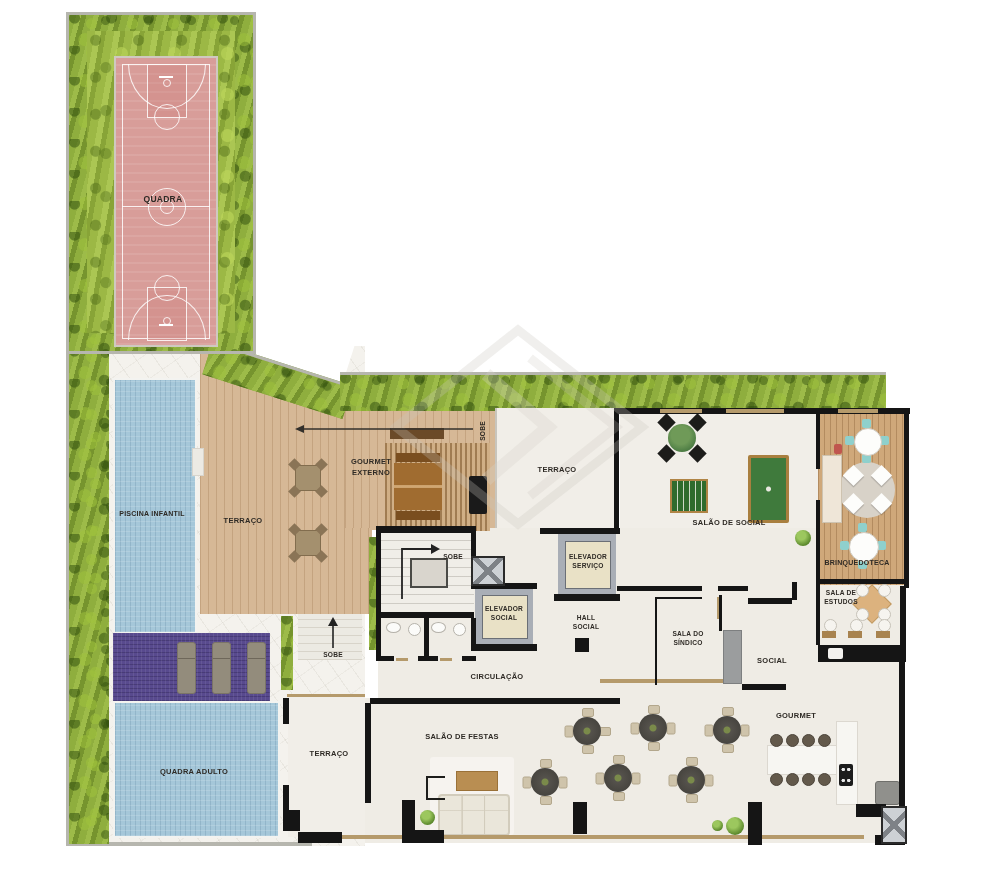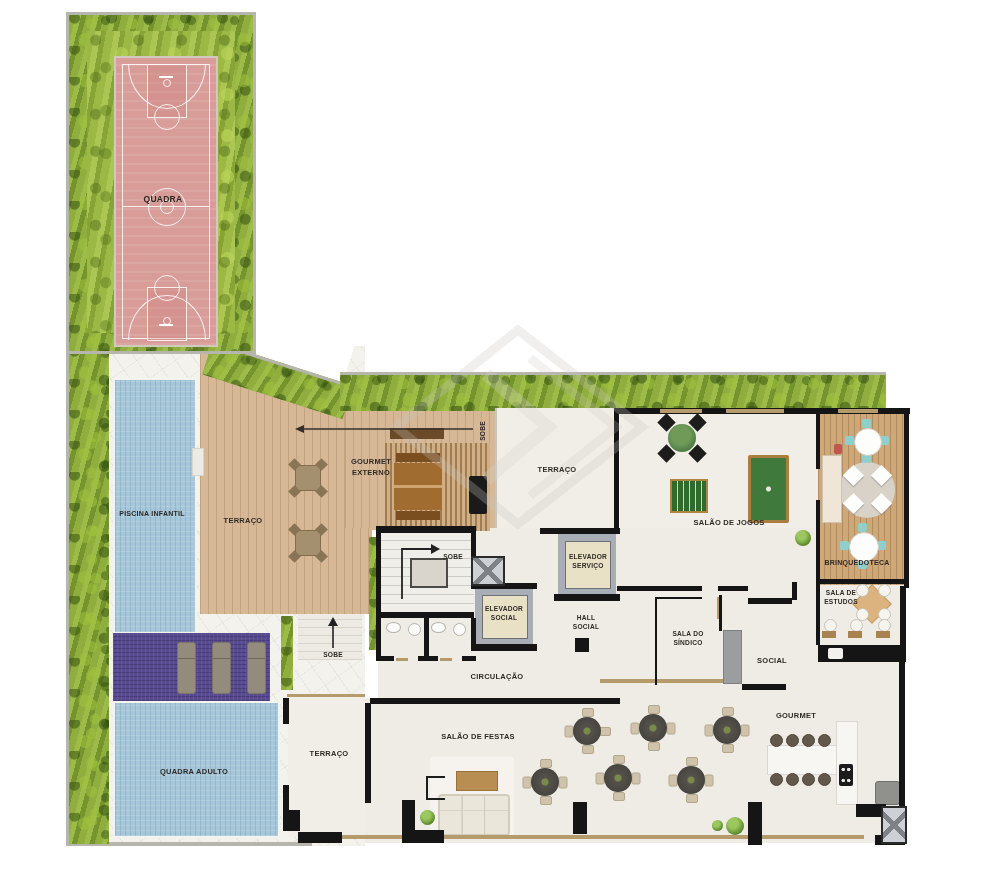--- a/index.html
+++ b/index.html
@@ -368,33 +368,33 @@
   </svg>
 
   <div class="lbl big" style="left:163px;top:200px">QUADRA</div>
   <div class="lbl" style="left:152px;top:514px;font-size:7px">PISCINA INFANTIL</div>
   <div class="lbl" style="left:194px;top:772px">QUADRA ADULTO</div>
   <div class="lbl" style="left:243px;top:521px">TERRAÇO</div>
   <div class="lbl" style="left:371px;top:467px">GOURMET
 EXTERNO</div>
   <div class="lbl sm" style="left:483px;top:431px;transform:translate(-50%,-50%) rotate(-90deg)">SOBE</div>
   <div class="lbl" style="left:557px;top:470px">TERRAÇO</div>
-  <div class="lbl" style="left:729px;top:523px">SALÃO DE JOGOS</div>
+  <div class="lbl" style="left:729px;top:523px">SALÃO DE SOCIAL</div>
   <div class="lbl" style="left:857px;top:563px;font-size:7px">BRINQUEDOTECA</div>
   <div class="lbl sm" style="left:841px;top:597px">SALA DE
 ESTUDOS</div>
   <div class="lbl sm" style="left:588px;top:561px">ELEVADOR
 SERVIÇO</div>
   <div class="lbl sm" style="left:504px;top:613px">ELEVADOR
 SOCIAL</div>
   <div class="lbl sm" style="left:586px;top:622px">HALL
 SOCIAL</div>
   <div class="lbl sm" style="left:453px;top:557px">SOBE</div>
   <div class="lbl" style="left:497px;top:677px">CIRCULAÇÃO</div>
   <div class="lbl sm" style="left:688px;top:638px">SALA DO
 SÍNDICO</div>
   <div class="lbl" style="left:772px;top:661px">SOCIAL</div>
   <div class="lbl" style="left:796px;top:716px">GOURMET</div>
   <div class="lbl sm" style="left:333px;top:655px">SOBE</div>
   <div class="lbl" style="left:329px;top:754px">TERRAÇO</div>
-  <div class="lbl" style="left:478px;top:737px">SALÃO DE FESTAS</div>
+  <div class="lbl" style="left:462px;top:737px">SALÃO DE FESTAS</div>
 
 </div>
 
 </body></html>

